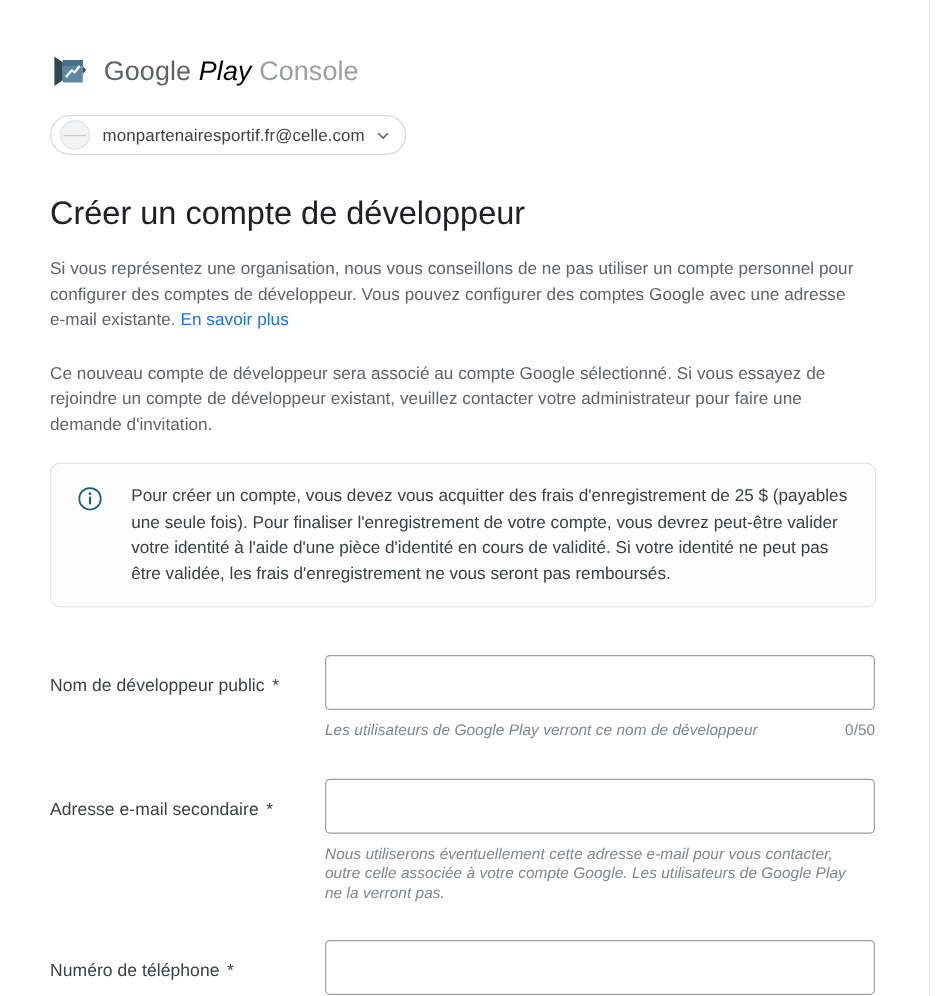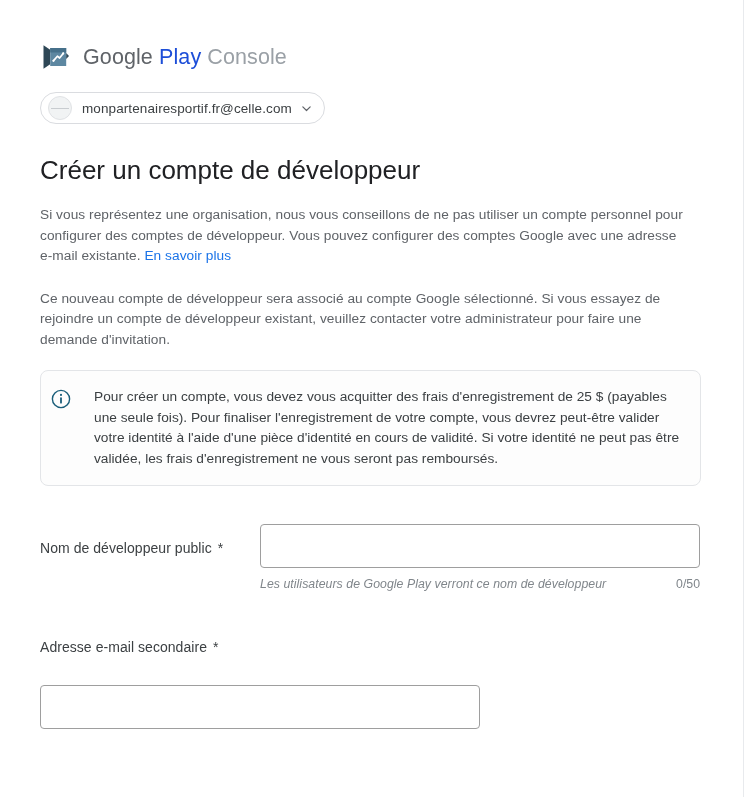--- a/index.html
+++ b/index.html
@@ -53,22 +53,23 @@
   .brand-text {
     font-size: 21.5px;
     letter-spacing: .1px;
     white-space: nowrap;
   }
   .brand-google {
     color: #5f6368;
     font-weight: 400;
   }
   .brand-play {
-    color: #1d4ed8;
+    color: #000000;
     font-weight: 400;
+    font-style: italic;
   }
   .brand-console {
     color: #9aa0a6;
     font-weight: 400;
   }
 
   
   .account-chip {
     display: inline-flex;
     align-items: center;
@@ -137,21 +138,21 @@
     text-decoration: none;
   }
 
   
   .infobox {
     display: flex;
     align-items: flex-start;
     border: 1px solid #e3e5e8;
     border-radius: 8px;
     background: #fdfdfd;
-    padding: 16px 18px 16px 6px;
+    padding: 16px 18px 16px 17px;
     box-sizing: border-box;
     width: 661px;
     margin-bottom: 38px;
   }
   .info-icon {
     width: 20px;
     height: 20px;
     flex: 0 0 auto;
     margin: 2px 23px 0 4px;
     display: block;
@@ -285,25 +286,33 @@
           <input class="text-input" type="text" value="" placeholder="" style="">
           <div class="hint-row">
             <div class="hint">Les utilisateurs de Google Play verront ce nom de développeur</div>
             <div class="counter">0/50</div>
           </div>
         </div>
       </div>
 
       <div class="field-row">
         <div class="field-label"><span>Adresse e-mail secondaire</span><span class="req">*</span></div>
-      </div>
-
-      <div class="field-row">
         <div class="field-main">
           <input class="text-input" type="text" value="" placeholder="" style="">
-
+          <div class="hint-row">
+            <div class="hint">Nous utiliserons éventuellement cette adresse e-mail pour vous contacter, outre celle associée à votre compte Google. Les utilisateurs de Google Play ne la verront pas.</div>
+            <div class="counter"></div>
+          </div>
         </div>
       </div>
 
+      <div class="field-row">
+        <div class="field-label"><span>Numéro de téléphone</span><span class="req">*</span></div>
+        <div class="field-main">
+          <input class="text-input" type="text" value="" placeholder="" style="">
+
+        </div>
+      </div>
+
     </div>
 
   </div>
 </div>
 
 </body></html>

